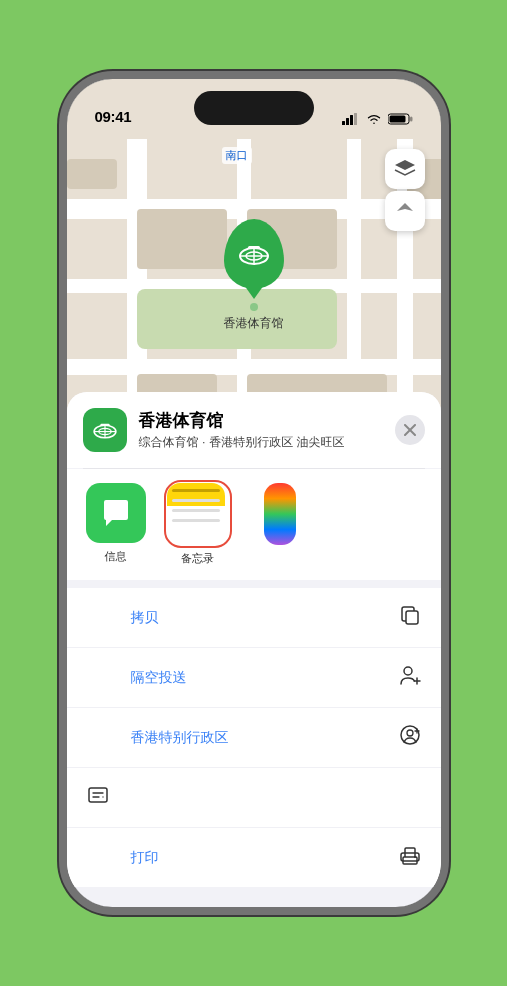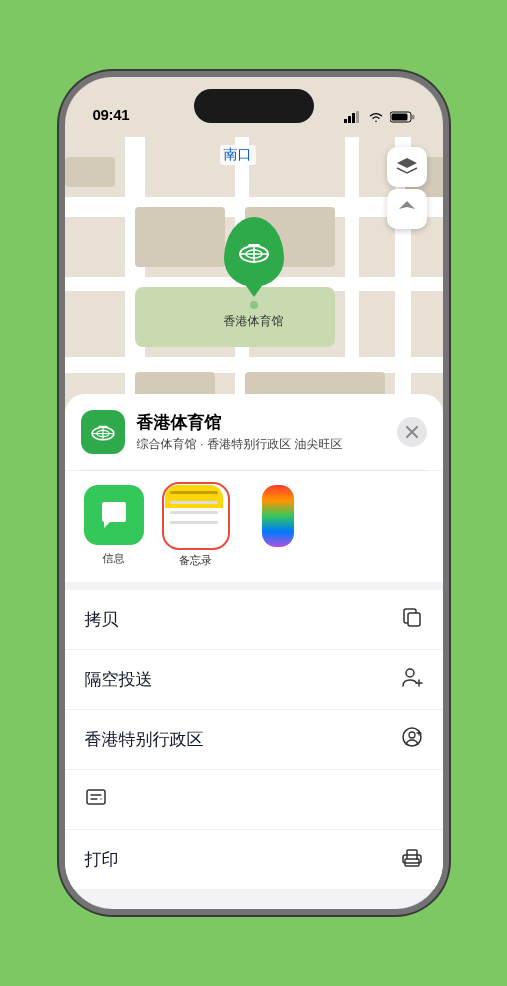--- a/index.html
+++ b/index.html
@@ -12,21 +12,21 @@
       justify-content: center;
       font-family: -apple-system, 'PingFang SC', 'Helvetica Neue', sans-serif;
     }
     .phone-frame {
       width: 390px;
       height: 844px;
       background: #fff;
       border-radius: 54px;
       overflow: hidden;
       position: relative;
-      border: 6px solid #737373;
+      border: 8px solid #737373;
       box-shadow: 0 0 0 2px #3a3a3a, inset 0 0 0 2px #555;
     }
     .phone-inner {
       width: 100%;
       height: 100%;
       border-radius: 44px;
       overflow: hidden;
       position: relative;
     }
     
@@ -93,21 +93,21 @@
       background: #d4cab8;
       border-radius: 4px;
     }
     .map-block-green {
       position: absolute;
       background: #c8dbb0;
       border-radius: 4px;
     }
     .map-label {
       position: absolute;
-      font-size: 14px;
+      font-size: 11px;
       color: #0056cc;
       font-weight: 500;
       background: rgba(255,255,255,0.8);
       padding: 1px 4px;
       border-radius: 3px;
       top: 68px;
       left: 155px;
     }
     
     .map-controls {
@@ -294,22 +294,23 @@
     .action-item {
       display: flex;
       align-items: center;
       justify-content: space-between;
       padding: 16px 20px;
       border-bottom: 1px solid #f0f0f5;
       background: #fff;
     }
     .action-item:last-child { border-bottom: none; }
     .action-text {
-      font-size: 17px;
-      color: #0f172a;
+      font-size: 14px;
+      color: #3b82f6;
+      margin-left: 44px;
     }
     .action-icon {
       font-size: 20px;
       color: #333;
     }
   </style>
 </head>
 <body>
 
 <div class="phone-frame">

